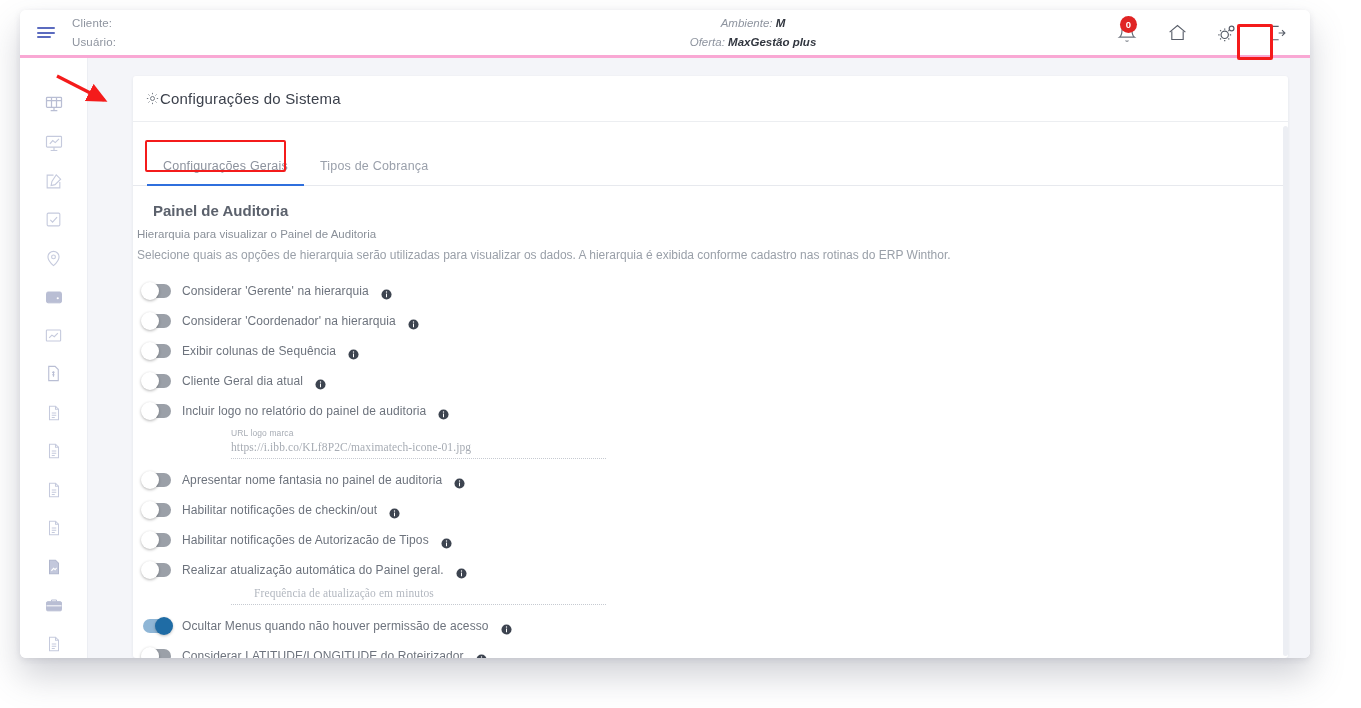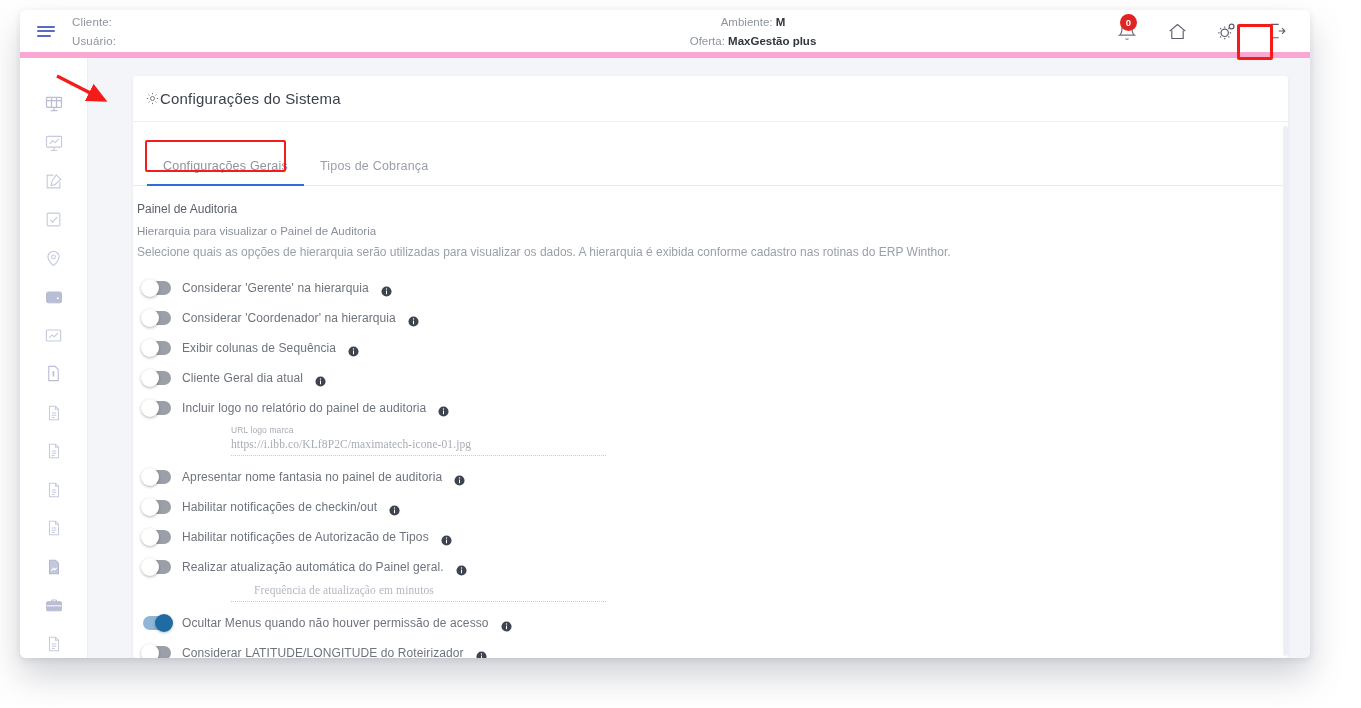--- a/index.html
+++ b/index.html
@@ -20,21 +20,21 @@
     border-radius: 6px;
     box-shadow: 0 18px 34px rgba(90,95,110,0.28), 0 2px 6px rgba(90,95,110,0.14);
     overflow: hidden;
   }
 
   
   #topbar {
     position: absolute; left:0; top:0;
     width: 1290px; height: 48px;
     background: #ffffff;
-    border-bottom: 6px solid #f9a8d4;
+    border-bottom: 3px solid #f9a8d4;
     display: flex; align-items: center;
   }
   #hamburger {
     width: 52px; height: 48px;
     display:flex; align-items:center; justify-content:center;
     cursor: pointer;
   }
   #hamburger .bar { display:block; height:2px; background:#5b6bbf; border-radius:2px; margin:2.5px 0; }
   #hamburger .b1 { width:18px; }
   #hamburger .b2 { width:18px; }
@@ -43,20 +43,21 @@
   .topbar-client {
     margin-left: 0px; width: 420px;
     display:flex; flex-direction:column; justify-content:center; gap:7px;
   }
   .topbar-client div { font-size: 11.5px; color: #8e949f; letter-spacing:.15px;}
 
   .topbar-env {
     flex: 1; display:flex; flex-direction:column;
     align-items: center; justify-content:center; gap:7px;
     padding-right: 100px;
+    font-style: italic;
   }
   .topbar-env div { font-size: 11.5px; color:#8e949f; }
   .topbar-env b { color:#31363f; font-weight:bold; }
 
   .topbar-icons { display:flex; align-items:center; gap:24px; padding-right: 20px; }
   .ticon { width:26px; height:26px; display:flex; align-items:center; justify-content:center; cursor:pointer; position:relative; }
   .ticon svg { display:block; }
 
   #bell-wrap { position:relative; width:26px; height:26px; }
   #notif-badge {
@@ -131,21 +132,21 @@
     height:2px; background:#2f6fdd;
   }
   #tab-highlight {
     position:absolute; left: 12px; top: -4px;
     width: 141px; height: 32px;
     border:2.5px solid #f41b1b; border-radius:2px;
     pointer-events:none;
   }
 
   #panel { padding: 16px 0 0 0; }
-  #panel-title { font-size: 12px; color:#5b616c; font-weight:normal; padding-left: 4px; }
+  #panel-title { font-size: 15px; color:#5b616c; font-weight:bold; padding-left: 20px; }
   #panel-sub { font-size: 11.5px; color:#8a9099; padding-left:4px; margin-top: 9px; }
   #panel-desc { font-size: 12px; color:#9aa0a9; padding-left:4px; margin-top: 8px; }
 
   #toggle-list { margin-top: 14px; }
   .toggle-row {
     display:flex; align-items:center; gap: 11px;
     height: 30px; padding-left: 10px;
   }
   .switch {
     width: 28px; height: 14px; border-radius: 8px;

